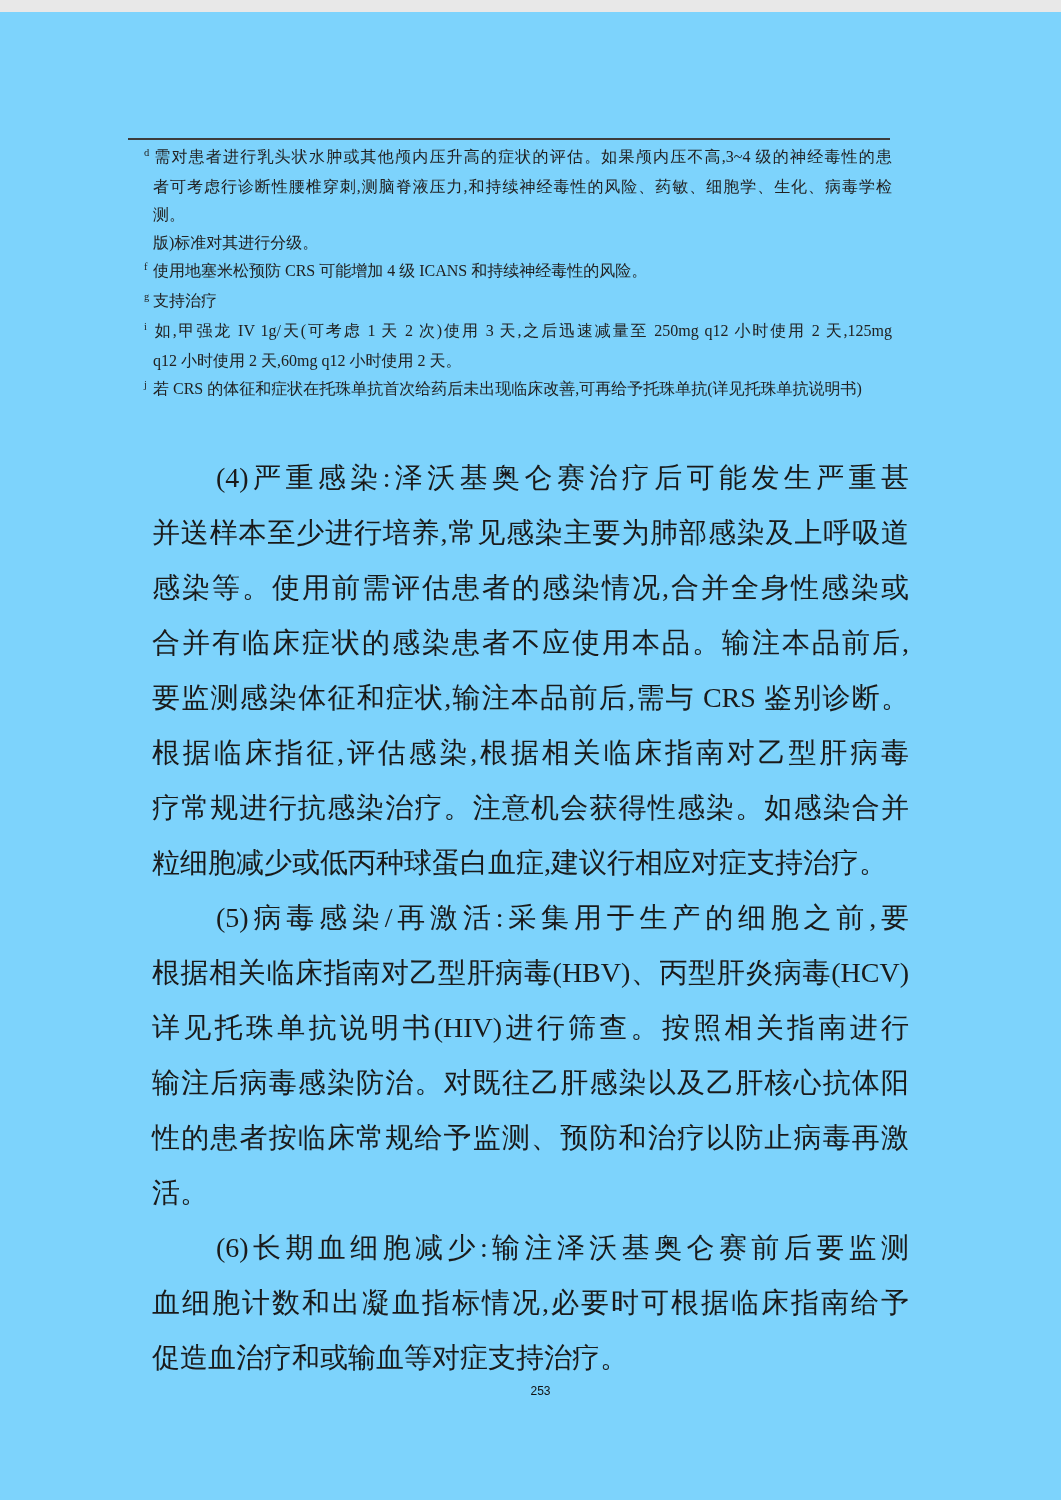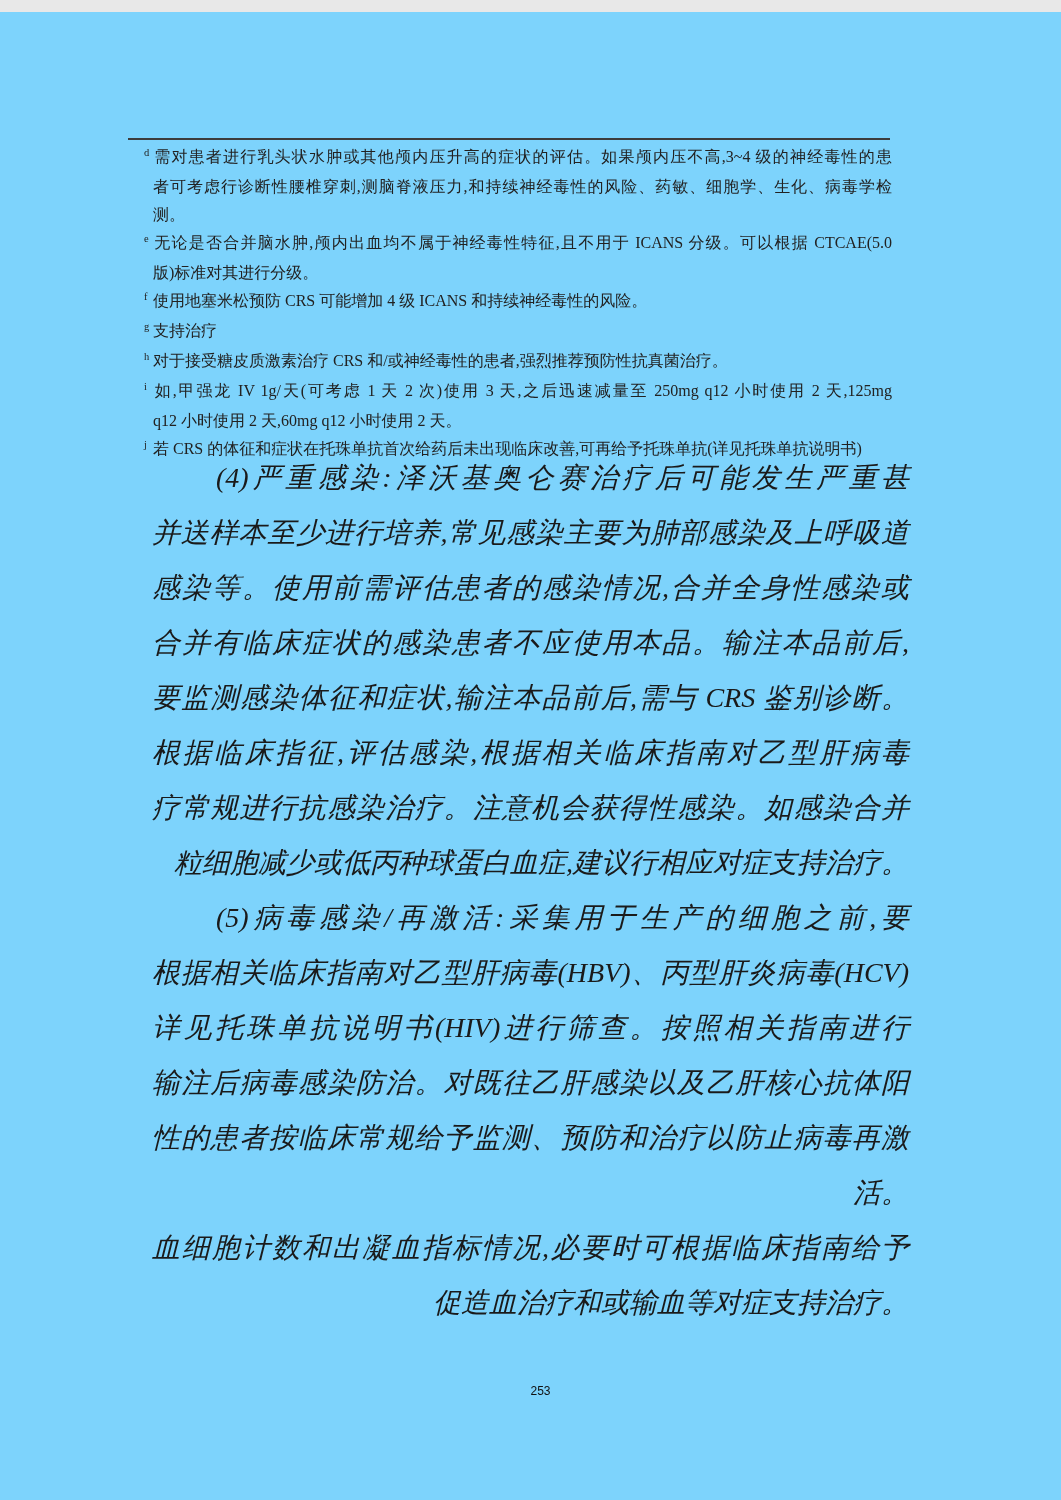--- a/index.html
+++ b/index.html
@@ -38,23 +38,22 @@
     transform:translateY(-6px);
   }
   
   .bodytext{
     position:absolute;
     left:152px;top:438px;
     width:757px;
     font-size:28px;
     line-height:55px;
     color:#1a1a1a;
-    font-style:italic;
   }
-  .body-line{white-space:nowrap;text-align:right;}
+  .body-line{white-space:nowrap;}
   .body-line.j{text-align:justify;text-align-last:justify;}
   .body-line.indent{padding-left:64px;}
   
   .page-number{
     position:absolute;
     left:0;top:1372px;
     width:100%;
     text-align:center;
     font-family:"Liberation Sans","DejaVu Sans",sans-serif;
     font-size:12px;
@@ -63,25 +62,23 @@
 </style>
 </head>
 <body>
 
 <div class="page">
   <div class="sep-line"></div>
   <div class="footnotes">
       <div class="fn-line j"><span class="fn-sup">d</span>需对患者进行乳头状水肿或其他颅内压升高的症状的评估。如果颅内压不高,3~4 级的神经毒性的患</div>
       <div class="fn-line j cont">者可考虑行诊断性腰椎穿刺,测脑脊液压力,和持续神经毒性的风险、药敏、细胞学、生化、病毒学检</div>
       <div class="fn-line cont">测。</div>
-      <div class="fn-line j"><span class="fn-sup">e</span>无论是否合并脑水肿,颅内出血均不属于神经毒性特征,且不用于 ICANS 分级。可以根据 CTCAE(5.0</div>
       <div class="fn-line cont">版)标准对其进行分级。</div>
       <div class="fn-line"><span class="fn-sup">f</span>使用地塞米松预防 CRS 可能增加 4 级 ICANS 和持续神经毒性的风险。</div>
       <div class="fn-line"><span class="fn-sup">g</span>支持治疗</div>
-      <div class="fn-line"><span class="fn-sup">h</span>对于接受糖皮质激素治疗 CRS 和/或神经毒性的患者,强烈推荐预防性抗真菌治疗。</div>
       <div class="fn-line j"><span class="fn-sup">i</span>如,甲强龙 IV 1g/天(可考虑 1 天 2 次)使用 3 天,之后迅速减量至 250mg q12 小时使用 2 天,125mg</div>
       <div class="fn-line cont">q12 小时使用 2 天,60mg q12 小时使用 2 天。</div>
       <div class="fn-line"><span class="fn-sup">j</span>若 CRS 的体征和症状在托珠单抗首次给药后未出现临床改善,可再给予托珠单抗(详见托珠单抗说明书)</div>
     </div>
   <div class="bodytext">
       <div>
         <div class="body-line j indent">(4)严重感染:泽沃基奥仑赛治疗后可能发生严重甚</div>
         <div class="body-line j">并送样本至少进行培养,常见感染主要为肺部感染及上呼吸道</div>
         <div class="body-line j">感染等。使用前需评估患者的感染情况,合并全身性感染或</div>
         <div class="body-line j">合并有临床症状的感染患者不应使用本品。输注本品前后,</div>
@@ -92,18 +89,19 @@
       </div>
       <div>
         <div class="body-line j indent">(5)病毒感染/再激活:采集用于生产的细胞之前,要</div>
         <div class="body-line j">根据相关临床指南对乙型肝病毒(HBV)、丙型肝炎病毒(HCV)</div>
         <div class="body-line j">详见托珠单抗说明书(HIV)进行筛查。按照相关指南进行</div>
         <div class="body-line j">输注后病毒感染防治。对既往乙肝感染以及乙肝核心抗体阳</div>
         <div class="body-line j">性的患者按临床常规给予监测、预防和治疗以防止病毒再激</div>
         <div class="body-line">活。</div>
       </div>
       <div>
+        <div class="body-line j indent">(6)长期血细胞减少:输注泽沃基奥仑赛前后要监测</div>
         <div class="body-line j">血细胞计数和出凝血指标情况,必要时可根据临床指南给予</div>
         <div class="body-line">促造血治疗和或输血等对症支持治疗。</div>
       </div>
     </div>
   <div class="page-number">253</div>
 </div>
 
 </body></html>

